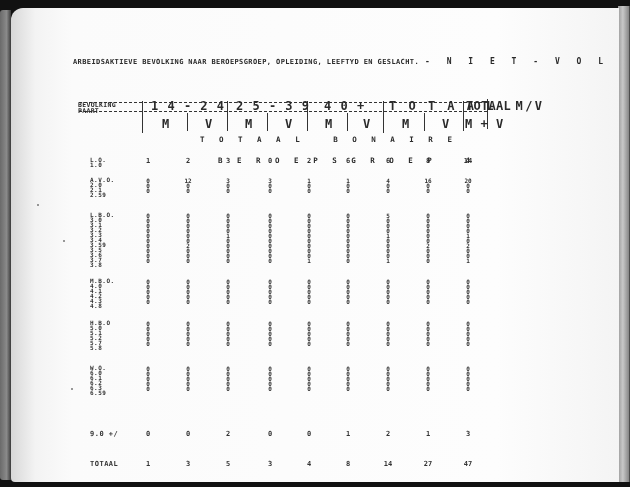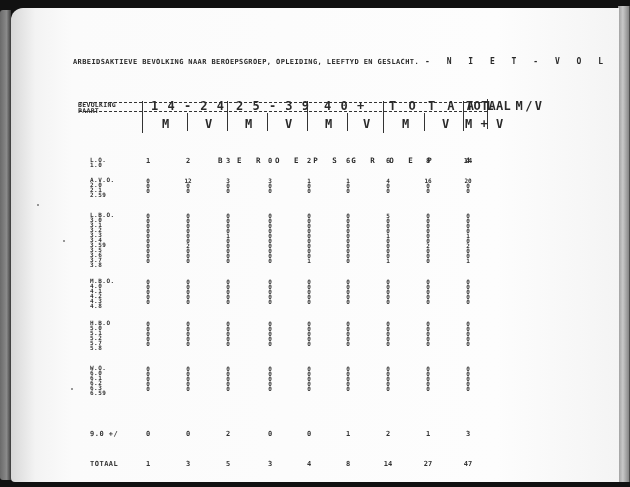--- a/index.html
+++ b/index.html
@@ -81,20 +81,21 @@
     <div class="ht" style="left:126px; top:16px;">V</div>
     <div class="ht" style="left:166px; top:16px;">M</div>
     <div class="ht" style="left:206px; top:16px;">V</div>
     <div class="ht" style="left:246px; top:16px;">M</div>
     <div class="ht" style="left:284px; top:16px;">V</div>
     <div class="ht" style="left:323px; top:16px;">M</div>
     <div class="ht" style="left:363px; top:16px;">V</div>
     <div class="ht" style="left:386px; top:16px; letter-spacing:0.5px;">M + V</div>
   </div>
 
+  <div class="section" style="left:189px; top:127px;">T O T A A L   B O N A I R E</div>
   <div class="section" style="left:207px; top:148px;">B E R O E P S G R O E P   4</div>
 
   <div id="rows">
       <div class="rowlabel" style="top: 149px;">L.O.
 1.0</div>
       <div class="cell single" style="left: 137px; top: 149px;">1</div>
       <div class="cell single" style="left: 177px; top: 149px;">2</div>
       <div class="cell single" style="left: 217px; top: 149px;">3</div>
       <div class="cell single" style="left: 259px; top: 149px;">0</div>
       <div class="cell single" style="left: 298px; top: 149px;">2</div>

